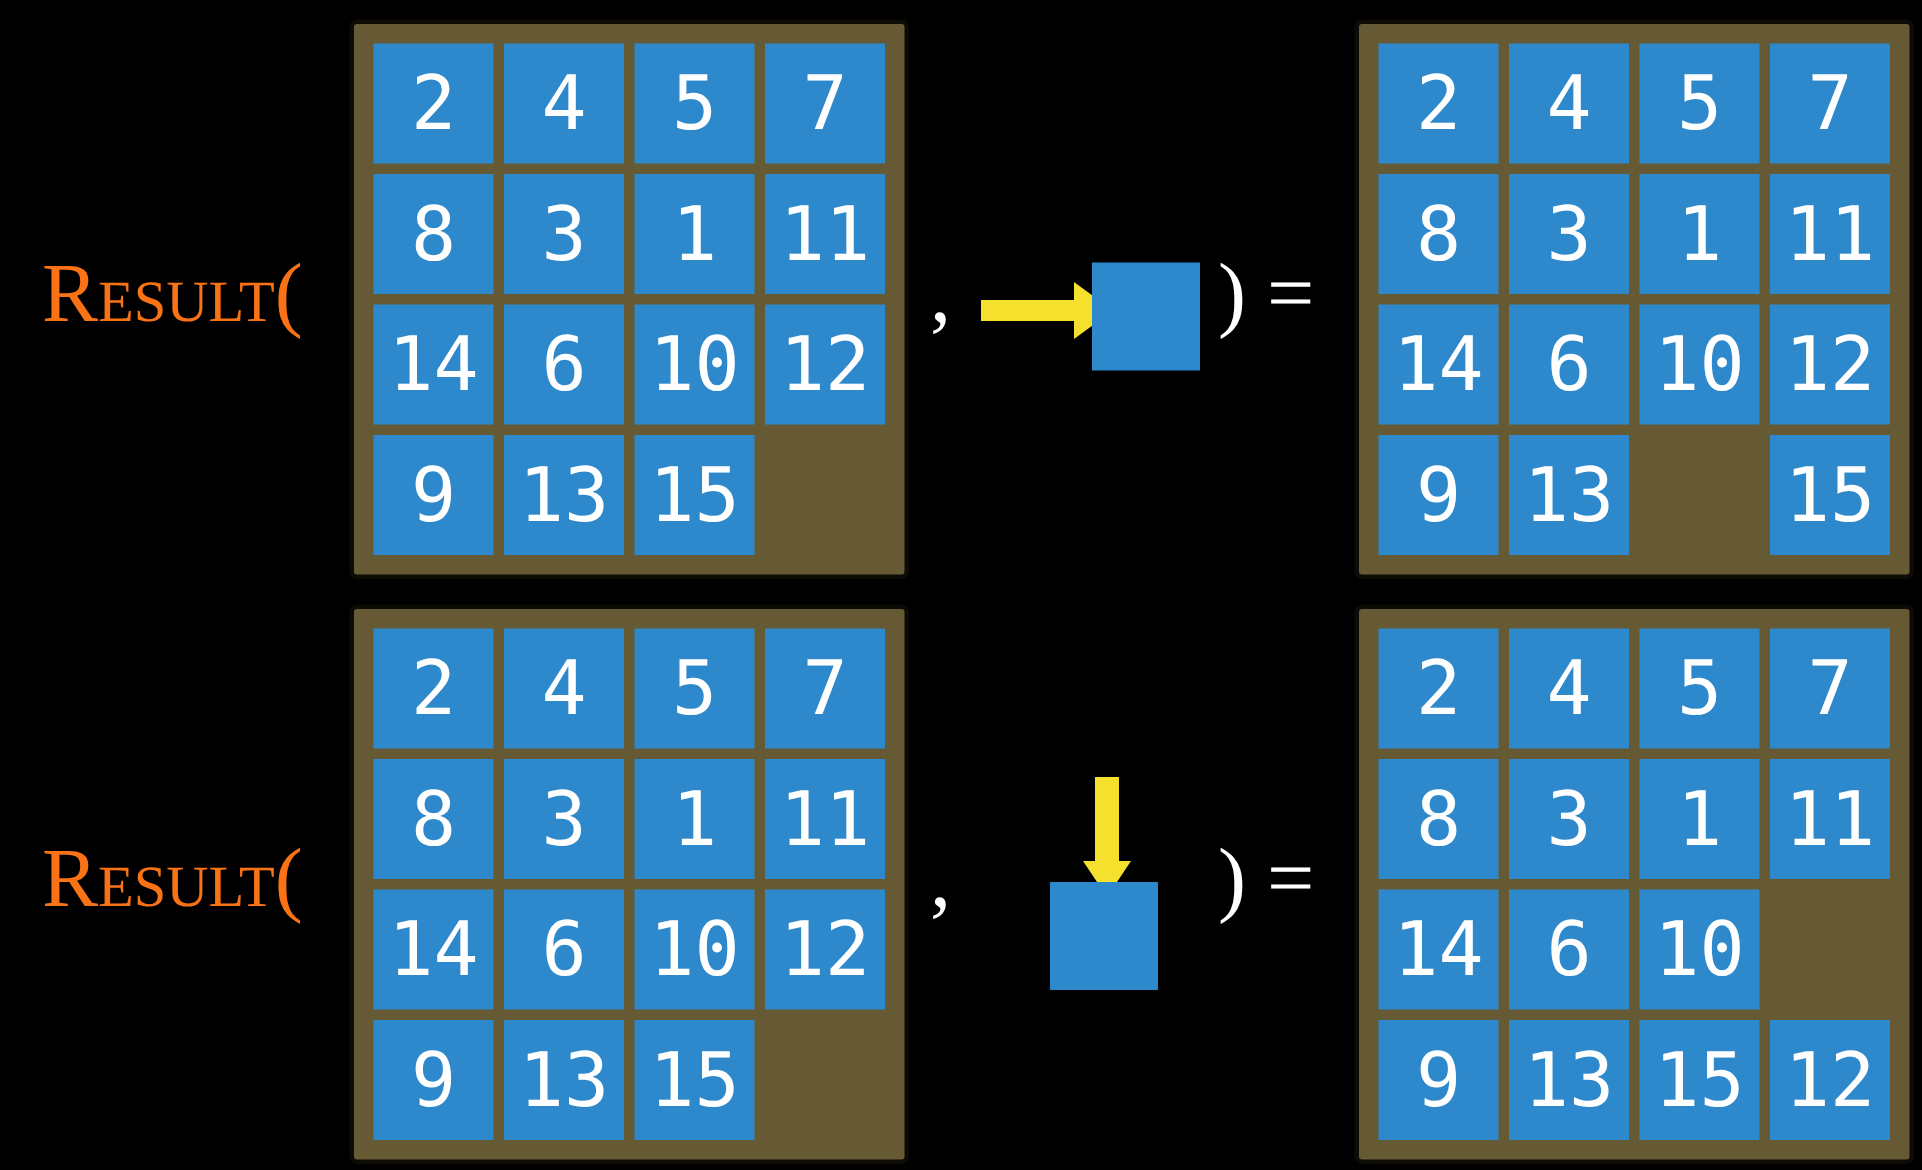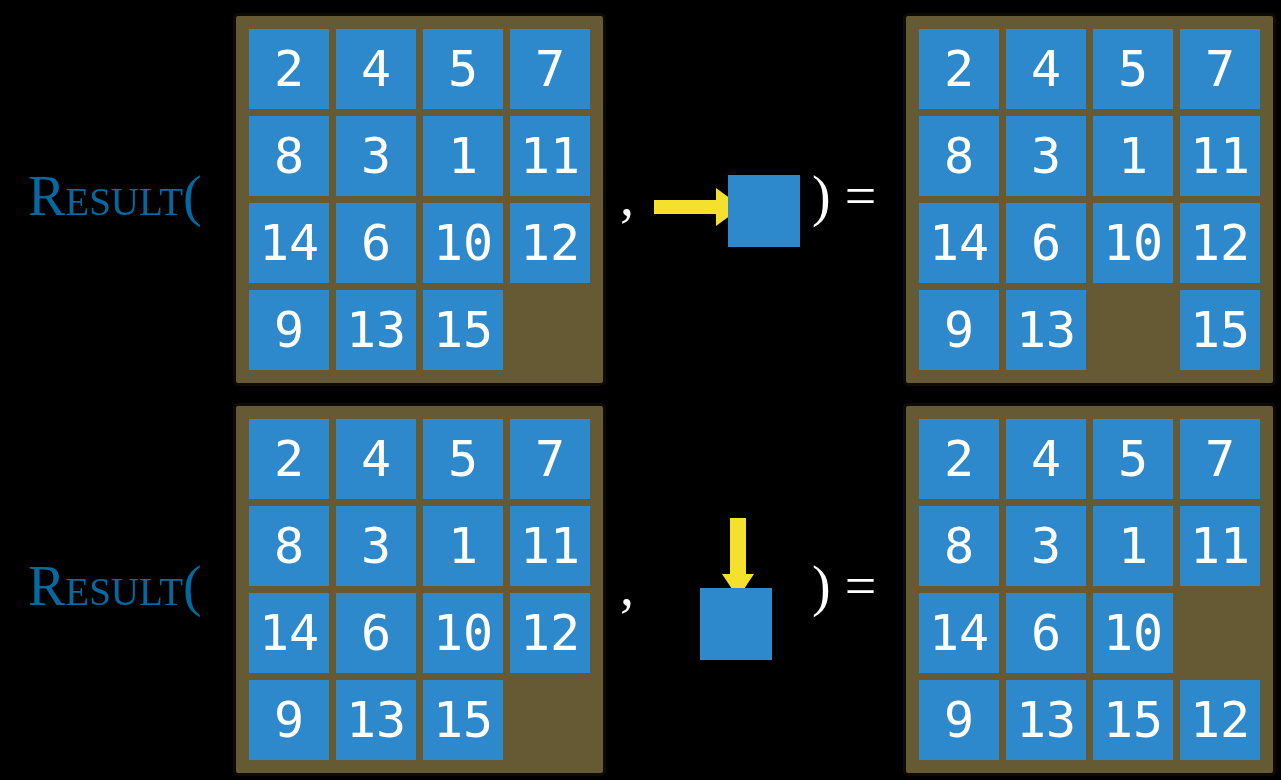--- a/index.html
+++ b/index.html
@@ -6,21 +6,21 @@
   .figure{
     position:relative;width:1281px;height:780px;background:#000;
     overflow:hidden;font-family:"Liberation Serif",serif;
   }
   .eq-row{position:absolute;left:0;width:1281px;height:390px;}
   .eq-row.row1{top:0;}
   .eq-row.row2{top:390px;}
 
   .func-label{
     position:absolute;left:28px;top:168px;
-    font-size:56px;line-height:1;color:#0369a1;
+    font-size:56px;line-height:1;color:#f97316;
     font-variant:small-caps;letter-spacing:0px;white-space:nowrap;
   }
   .comma{
     position:absolute;left:620px;top:168px;
     font-size:56px;line-height:1;color:#fff;
   }
   .close-eq{
     position:absolute;left:812px;top:168px;
     font-size:56px;line-height:1;color:#fff;white-space:pre;
   }

